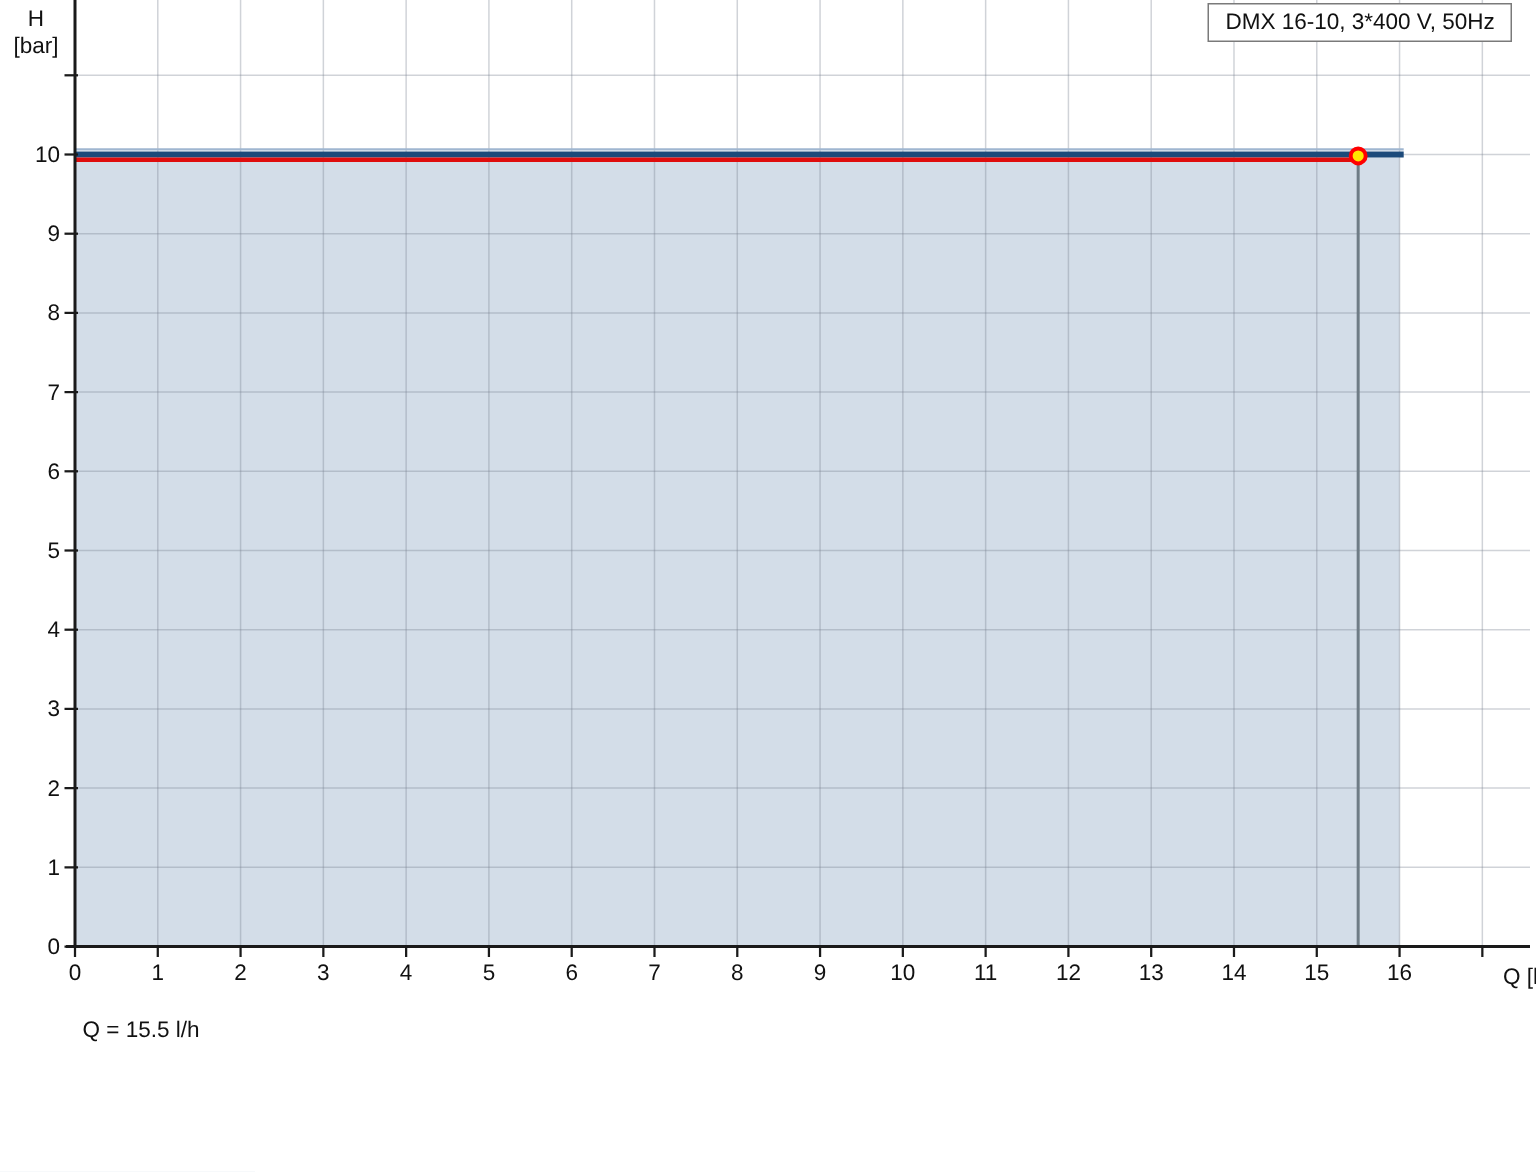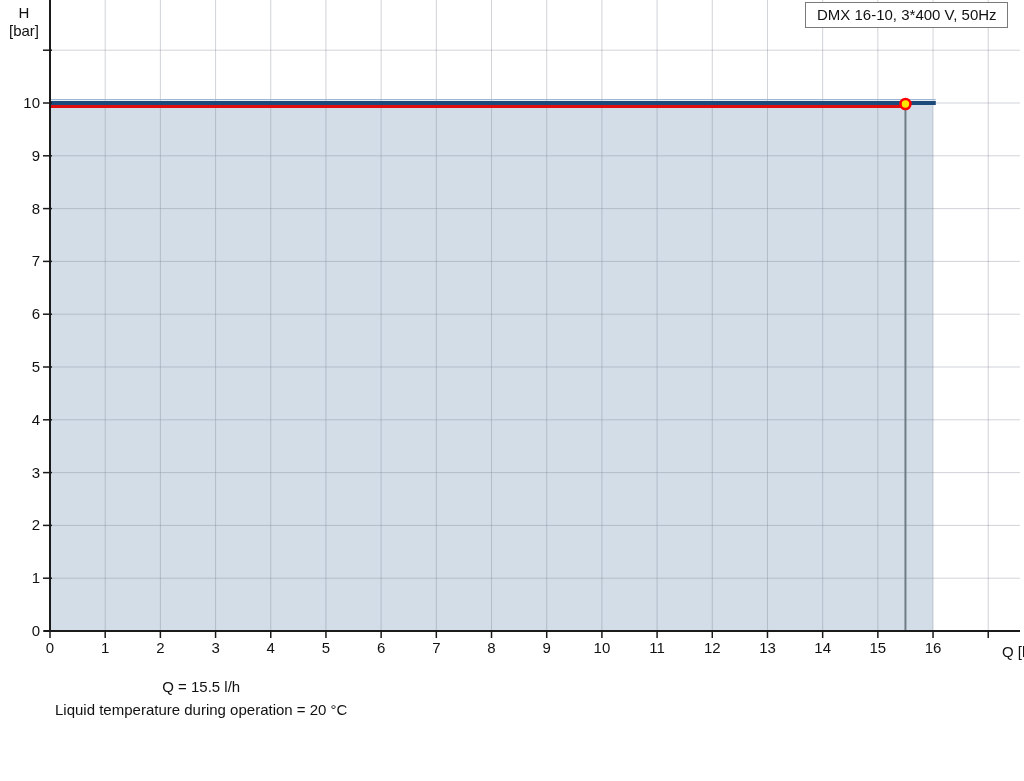--- a/index.html
+++ b/index.html
@@ -123,16 +123,15 @@
   </div>
 
   <div class="axis-title" id="x-axis-title">Q [l/h]</div>
 
   <div id="legend-box">
     <span>DMX 16-10, 3*400 V, 50Hz</span>
   </div>
 
   <div id="info-block">
     <div class="info-line">Q = 15.5 l/h</div>
-    <div class="info-line">Liquid temperature during operation = 20 °C</div>
   </div>
 
 </div>
 
 </body></html>

